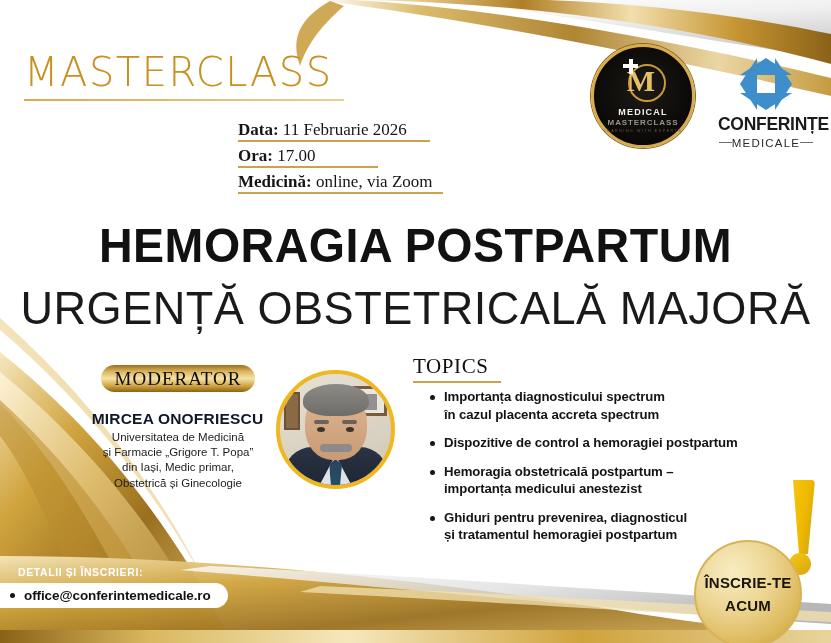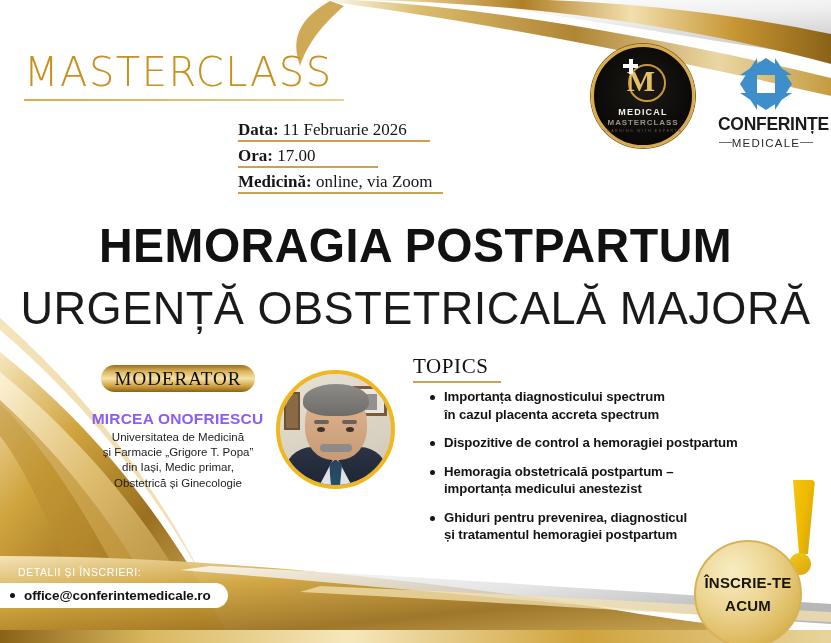--- a/index.html
+++ b/index.html
@@ -166,21 +166,21 @@
     position:absolute; left:101px; top:365px;
     width:154px; height:27px; border-radius:14px;
     background:linear-gradient(180deg,#9a6f1e 0%,#dcb75f 25%,#f4e2a8 50%,#cfa33c 78%,#8a6217 100%);
     display:flex; align-items:center; justify-content:center;
     font-family:"Liberation Serif", serif;
     font-size:19px; color:#100d08; letter-spacing:1px;
   }
   .mod-name {
     position:absolute; left:70px; top:410px; width:215px;
     text-align:center; font-size:15.5px; font-weight:700;
-    color:#8b5cf6; letter-spacing:0.2px;
+    color:#0f172a; letter-spacing:0.2px;
   }
   .mod-aff {
     position:absolute; left:62px; top:430px; width:232px;
     text-align:center; font-size:11.5px; color:#1d1d1d;
     line-height:1.32;
   }
   .mod-photo {
     position:absolute; left:276px; top:370px;
     width:119px; height:119px; border-radius:50%;
     border:4px solid #f0b81d;
@@ -301,21 +301,21 @@
     letter-spacing:0.2px; line-height:1.2;
   }
   .cta-l2 {
     font-size:15px; font-weight:700; color:#191508;
     letter-spacing:0.2px; margin-top:5px;
   }
 
   
   .footer-label {
     position:absolute; left:10px; top:566px;
-    font-size:10.5px; font-weight:400; color:#ffffff;
+    font-size:10.5px; font-weight:700; color:#ffffff;
     letter-spacing:0.6px;
     padding-left:8px;
   }
   .foot-item {
     position:absolute; display:flex; align-items:center; gap:9px;
     height:25px; padding:0 17px 0 10px;
     background:#ffffff; border-radius:0 14px 14px 0;
   }
   .foot-1 { left:0; top:583px; }
   .foot-2 { left:0; top:610px; }

